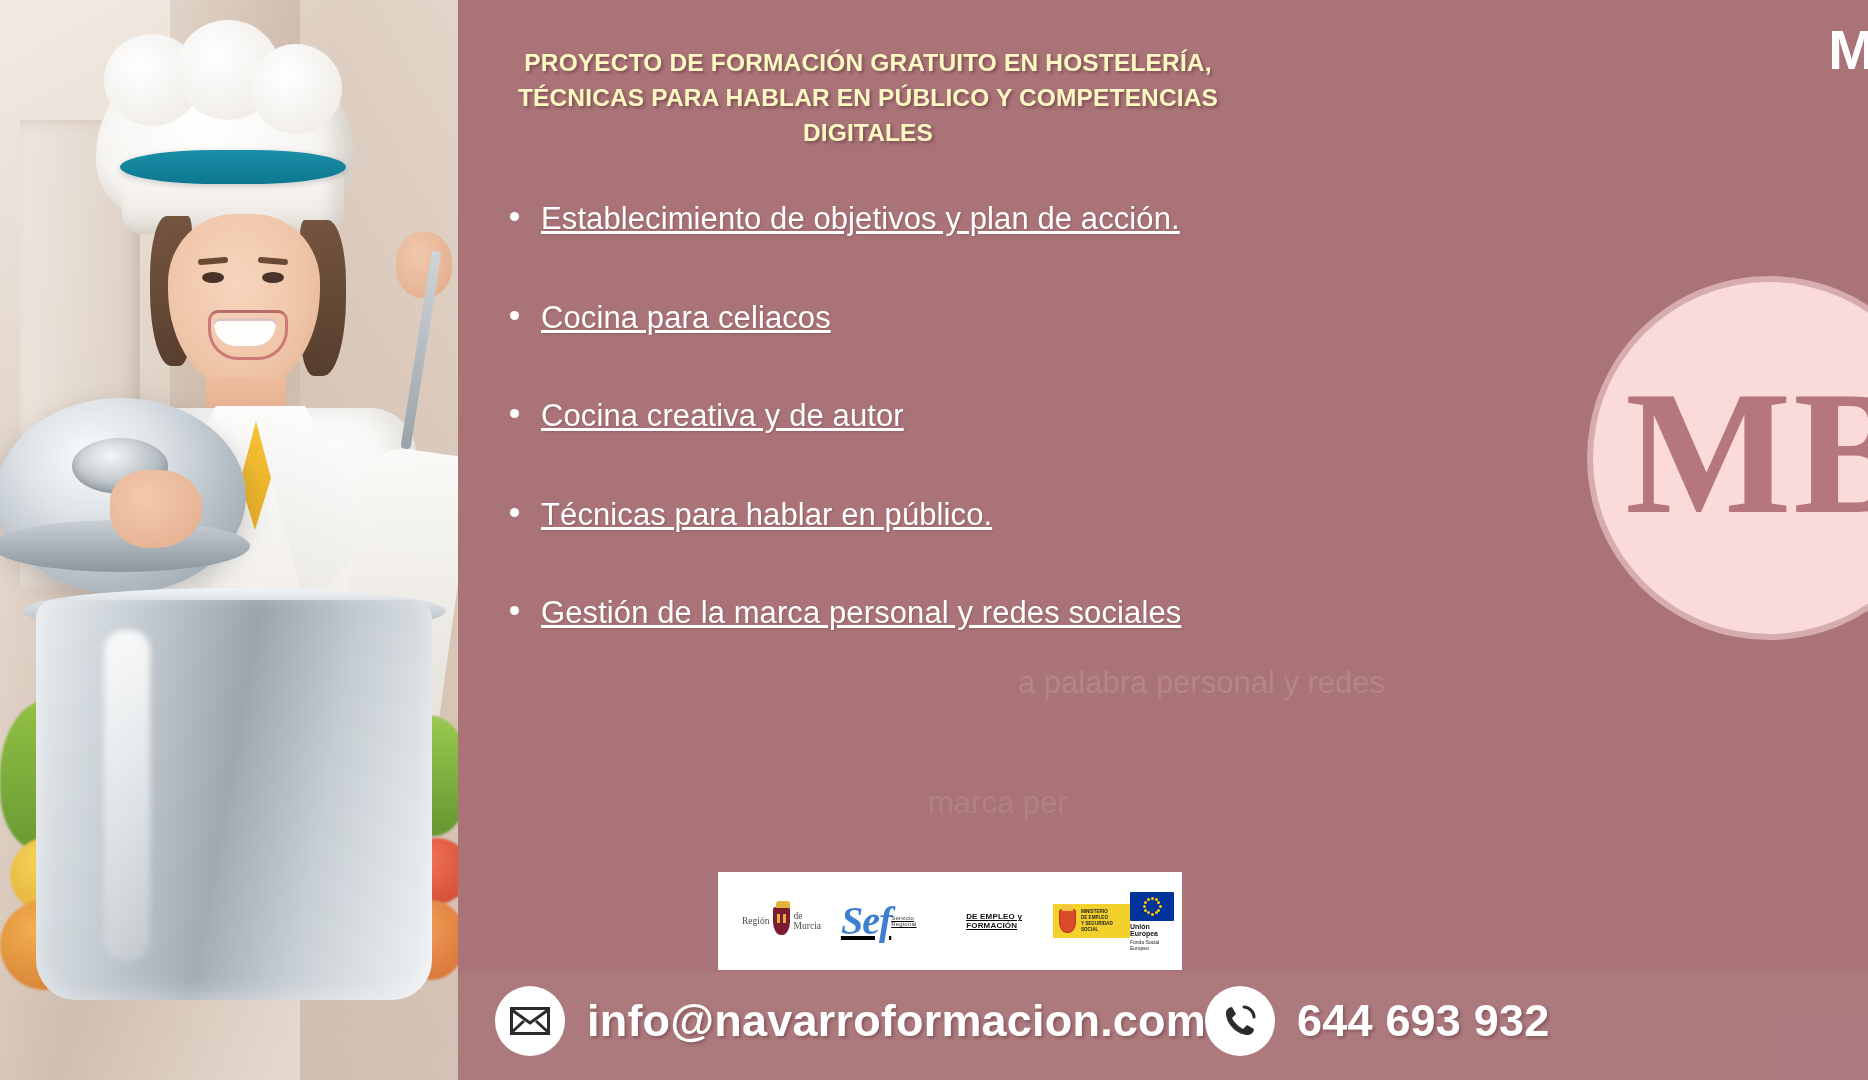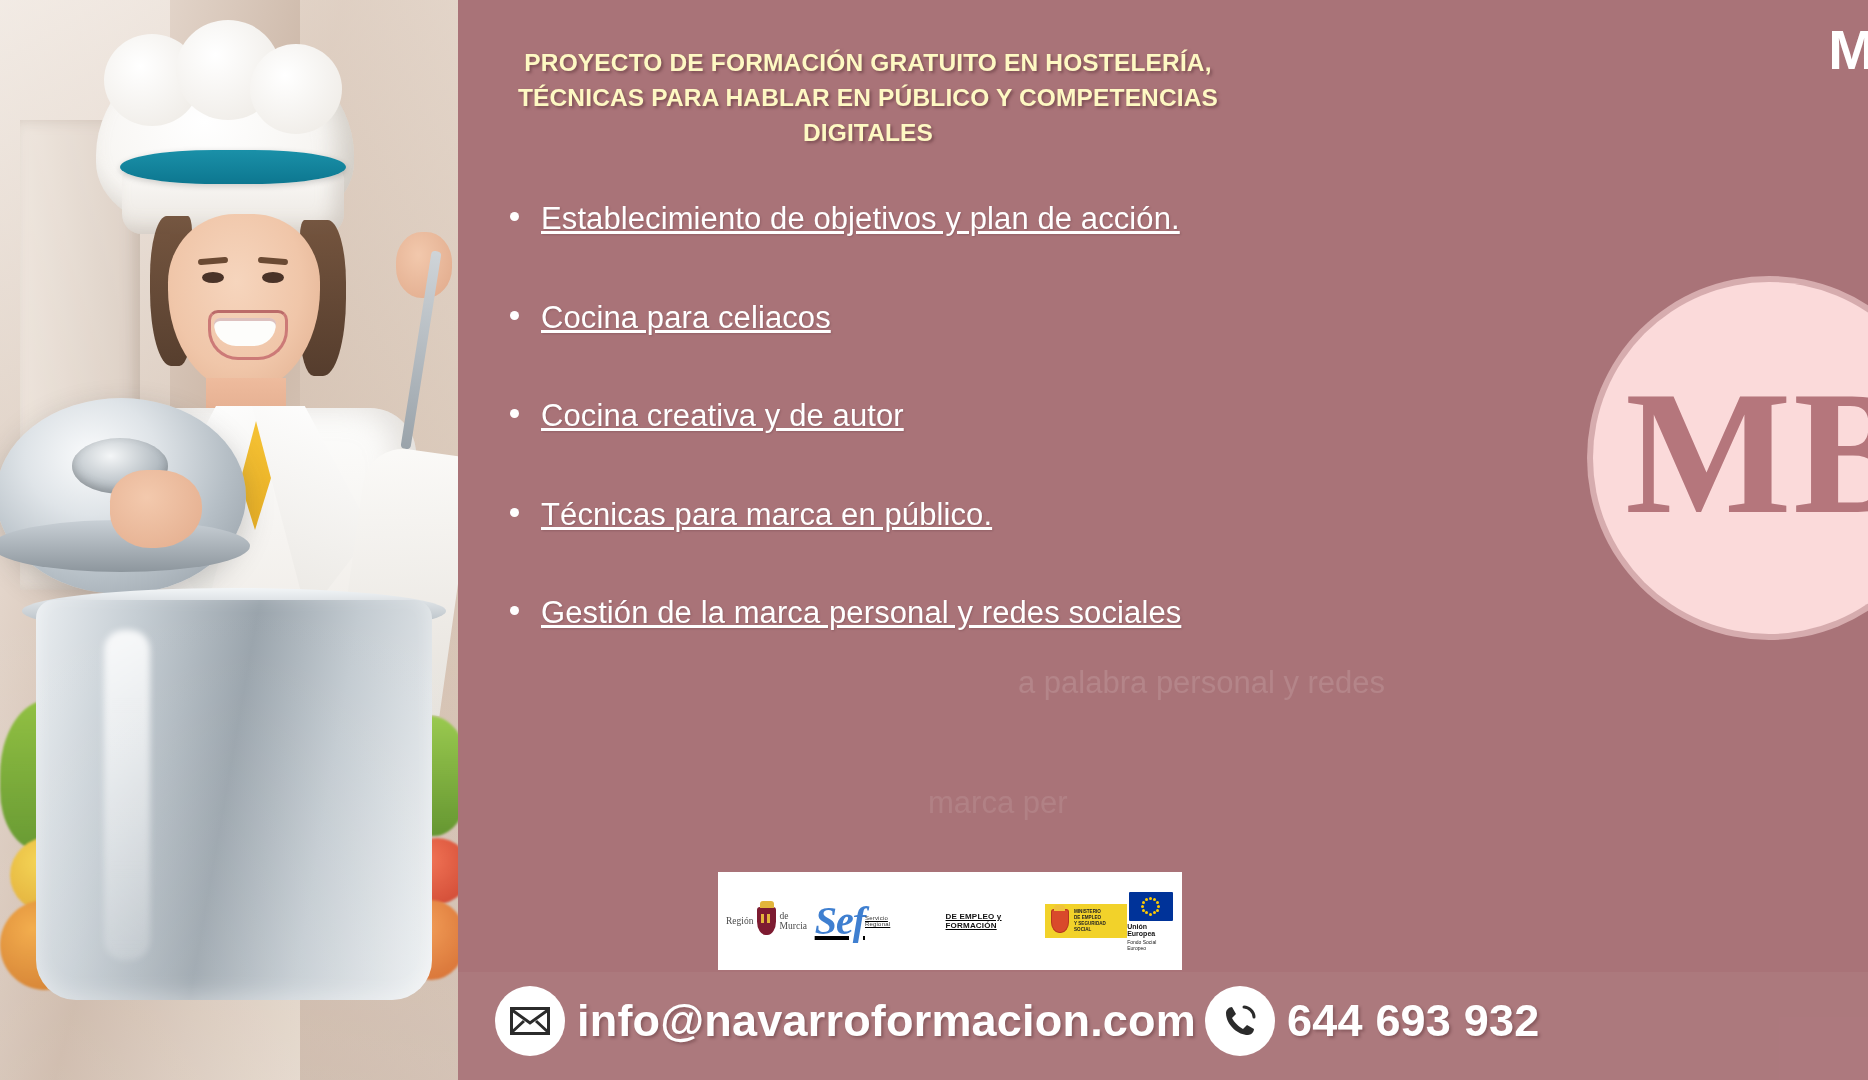--- a/index.html
+++ b/index.html
@@ -146,21 +146,21 @@
     background:#fbdada;
     box-shadow:0 0 0 6px rgba(251,218,218,.55);}
   .mb-text{position:absolute;inset:0;display:flex;align-items:center;justify-content:center;
     font-family:"Liberation Serif", serif;font-weight:bold;font-size:176px;color:#b5767c;
     letter-spacing:2px;padding-bottom:10px;box-sizing:border-box;}
 
   
   .logo-strip{position:absolute;left:260px;top:872px;width:464px;height:98px;
     background:#ffffff;display:flex;align-items:center;justify-content:space-around;
     padding:0 8px;box-sizing:border-box;}
-  .lg{display:flex;align-items:center;}
+  .lg{display:flex;align-items:center;margin-left:16px;}
   .lg-murcia{flex-direction:row;gap:4px;}
   .murcia-txt{font-size:9.5px;color:#4b4b4b;font-family:"Liberation Serif",serif;}
   .crest{width:20px;height:28px;background:#7d1b31;
     border-radius:3px 3px 48% 48%;position:relative;}
   .crest:before{content:"";position:absolute;left:3px;top:-6px;width:14px;height:7px;
     background:#e2b53a;border-radius:3px 3px 0 0;}
   .crest-in{position:absolute;left:4px;top:7px;width:12px;height:9px;
     background:repeating-linear-gradient(90deg,#e2b53a 0 3px,#7d1b31 3px 6px);}
   .lg-sef{flex-direction:row;align-items:center;text-decoration:underline;}
   .sef-word{font-family:"Liberation Serif",serif;font-style:italic;font-weight:bold;
@@ -177,21 +177,21 @@
   .eu-flag{width:44px;height:29px;background:#003399;position:relative;border-radius:1px;}
   .eu-star{position:absolute;width:3px;height:3px;background:#ffcc00;border-radius:50%;}
   .eu-t1{font-size:7px;color:#111;font-weight:bold;}
   .eu-t2{font-size:5px;color:#222;}
 
   
   .contact{position:absolute;left:0;top:972px;width:1868px;height:108px;
     display:flex;align-items:center;}
   .cband{position:absolute;left:458px;top:0;width:1410px;height:108px;
     background:rgba(255,255,255,.045);}
-  .c-item{position:absolute;display:flex;align-items:center;gap:12px;}
+  .c-item{position:absolute;display:flex;align-items:center;gap:22px;}
   .c-email{left:495px;top:14px;}
   .c-phone{left:1205px;top:14px;}
   .c-ico{width:70px;height:70px;border-radius:50%;background:#ffffff;
     display:flex;align-items:center;justify-content:center;}
   .c-txt{color:#ffffff;font-weight:bold;font-size:45px;letter-spacing:.2px;
     text-shadow:2px 2px 3px rgba(90,50,55,.45);}
 </style>
 </head>
 <body>
 
@@ -259,21 +259,21 @@
       <div class="bullet">
         <span class="dot"></span>
         <span class="btxt">Cocina para celiacos</span>
       </div>
       <div class="bullet">
         <span class="dot"></span>
         <span class="btxt">Cocina creativa y de autor</span>
       </div>
       <div class="bullet">
         <span class="dot"></span>
-        <span class="btxt">Técnicas para marca en público.</span>
+        <span class="btxt">Técnicas para hablar en público.</span>
       </div>
       <div class="bullet">
         <span class="dot"></span>
         <span class="btxt">Gestión de la marca personal y redes sociales</span>
       </div>
     </div>
 
     <div class="ghost">a palabra personal y redes</div>
     <div class="ghost2">marca per</div>
 

